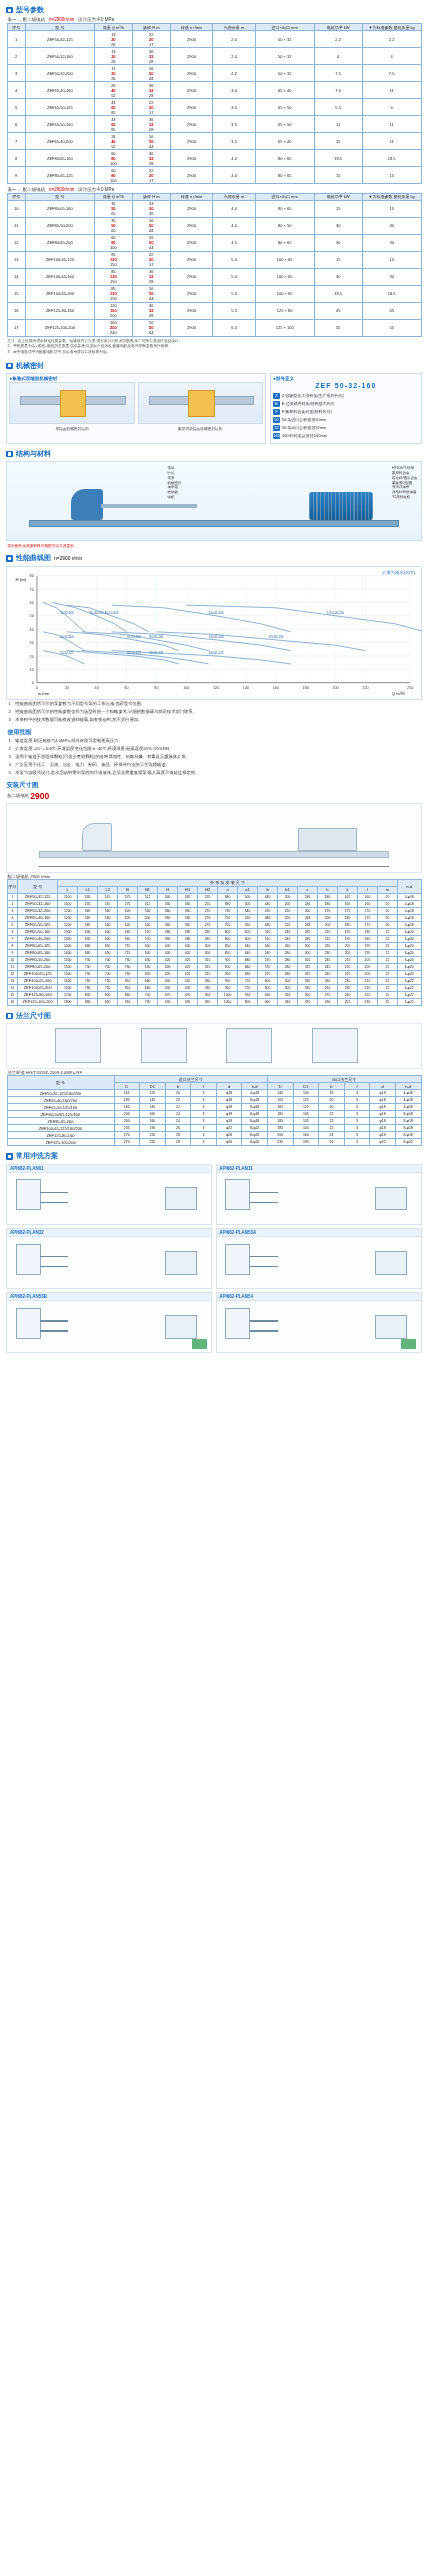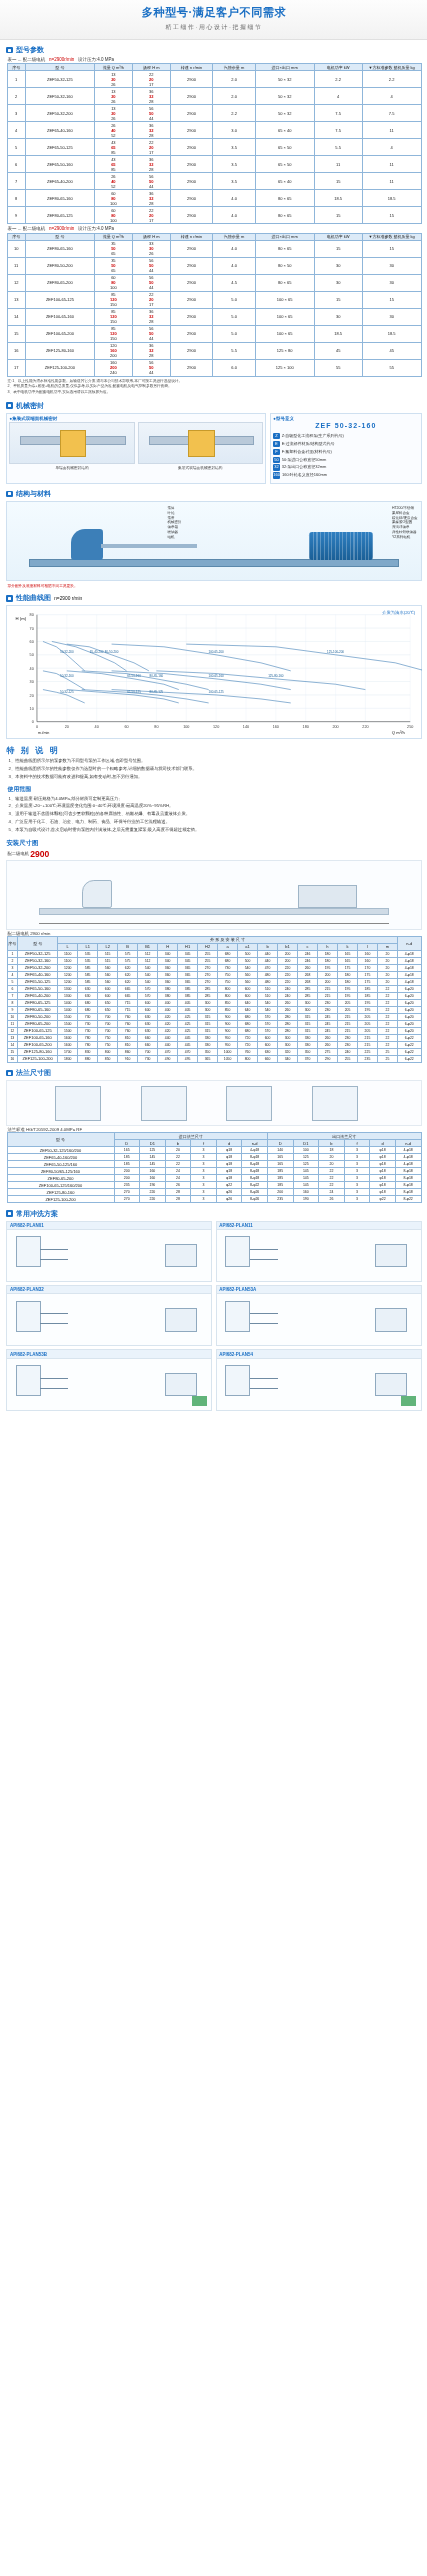--- a/index.html
+++ b/index.html
@@ -191,24 +191,20 @@
   .plan-card .pb .pump{ position:absolute; right:14px; top:14px; width:32px; height:23.5px; border:0.5px solid #8fa9bf; background:#e9f1f8;}
   .plan-card .pb .pipe{ position:absolute; left:33px; top:19px; width:28px; height:1.1px; background:#6f8ba3;}
   .plan-card .pb .pipe2{ position:absolute; left:33px; top:29px; width:28px; height:1.1px; background:#6f8ba3;}
   .plan-card .pb .grn{ position:absolute; right:4.3px; bottom:3.2px; width:15px; height:10.7px; background:#2e9b4e; opacity:.75;}
 </style>
 </head>
 <body>
 
 <div class="page">
 
-  <div class="banner">
-    <div class="banner-title">多种型号·满足客户不同需求</div>
-    <div class="banner-sub">精工细作·用心设计·把握细节</div>
-  </div>
 
   <div class="sec-head">
     <span class="bullet"></span>
     <span class="txt">型号参数</span>
   </div>
 
   <div class="sub-note">
     <span>表一 ... 配二级电机</span>
     &nbsp; <span class="red">n=2900r/min</span>
     &nbsp; <span>设计压力:4.0 MPa</span>
@@ -777,21 +773,20 @@
         <text x="111.84" y="163" text-anchor="middle" font-size="5.6" fill="#1a5f96">50-32-125</text>
         <path d="M111.8 156.0 L176.1 161.0 L237.5 166.0 L293.3 173.5 L321.2 181.0" fill="none" stroke="#2a6fae" stroke-width="1"></path>
         <text x="237.48000000000002" y="163" text-anchor="middle" font-size="5.6" fill="#1a5f96">65-50-125</text>
         <path d="M139.8 156.0 L223.5 161.0 L279.4 166.0 L335.2 173.5 L377.1 181.0" fill="none" stroke="#2a6fae" stroke-width="1"></path>
         <text x="279.36" y="163" text-anchor="middle" font-size="5.6" fill="#1a5f96">80-65-125</text>
         <path d="M195.6 156.0 L293.3 161.0 L391.0 166.0 L474.8 173.5 L530.6 181.0" fill="none" stroke="#2a6fae" stroke-width="1"></path>
         <text x="391.03999999999996" y="163" text-anchor="middle" font-size="5.6" fill="#1a5f96">100-65-125</text>
       </svg>
   </div>
 
-  <div class="special-title">特 别 说 明</div>
   <div id="special-paras">
       <div class="para">1、性能曲线图所示尔的泵参数为不同型号泵的工作区域,也即型号范围。</div>
       <div class="para">2、性能曲线图所示尔的性能参数仅作为选型时的一个粗略参考,详细的数据请与我司技术部门联系。</div>
       <div class="para">3、本资料中的技术数据可能有改进和提高,如有变动时,恕不另行通知。</div>
     </div>
   <div class="usehead">使用范围</div>
   <div id="use-paras">
       <div class="para">1、输送温度:耐压规格为4.0MPa,部分材质可定制更高压力;</div>
       <div class="para">2、介质温度:-20~+100℃;环境温度变化范围:0~40℃;环境湿度:最高温度20%~95%RH。</div>
       <div class="para">3、适用于输送不含固体颗粒(可含少量软颗粒)的各种腐蚀性、易燃易爆、有毒及贵重液体介质。</div>

